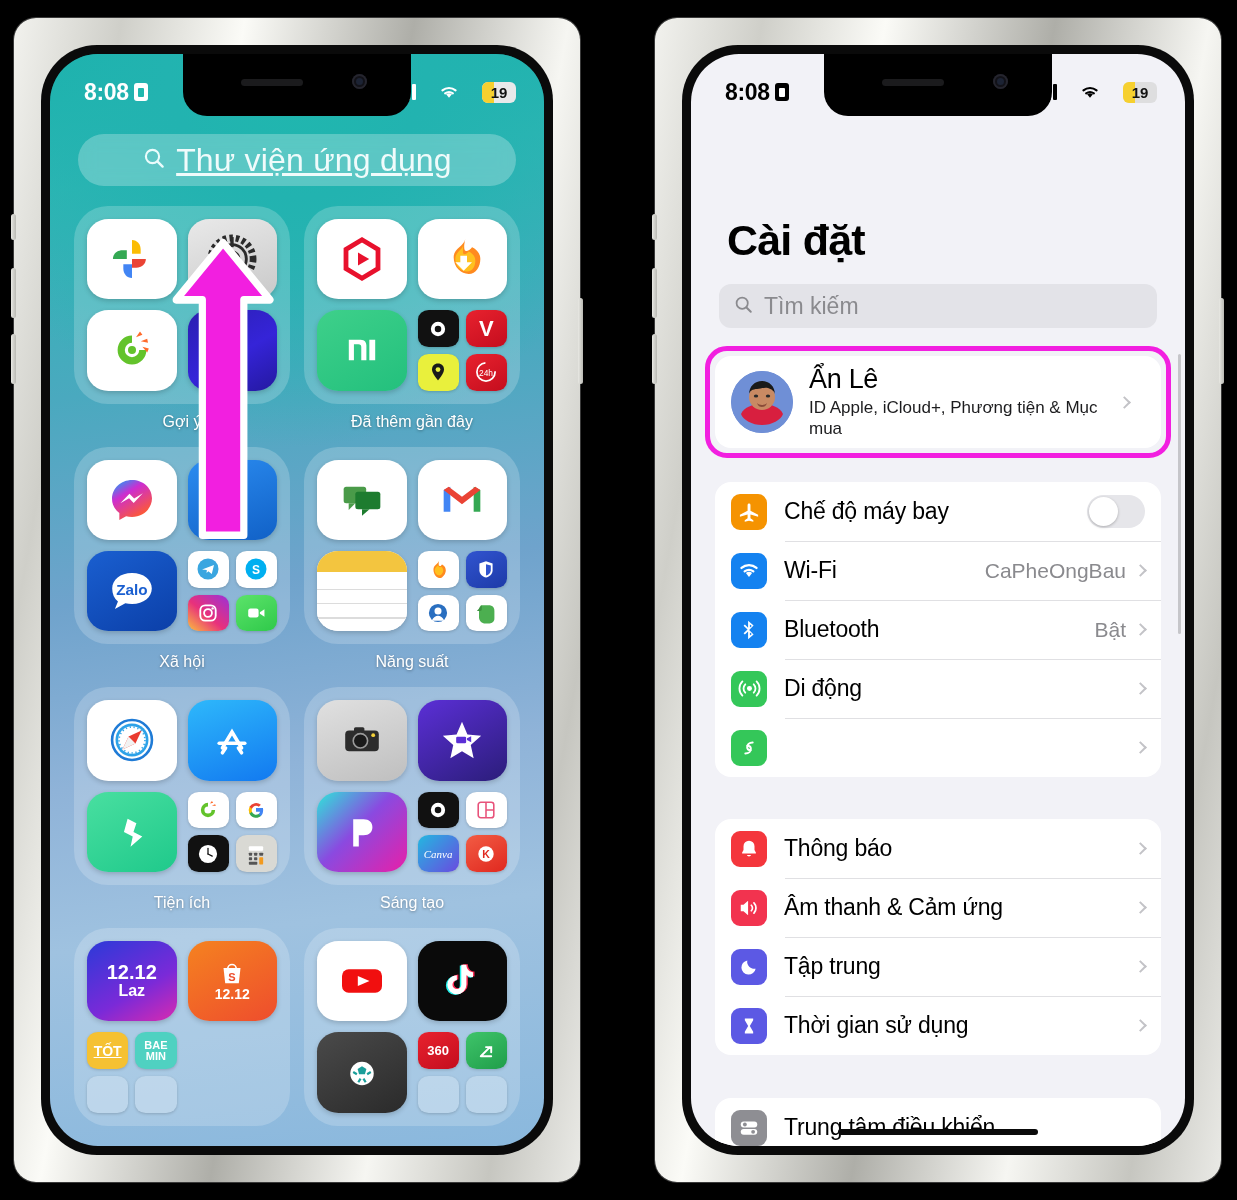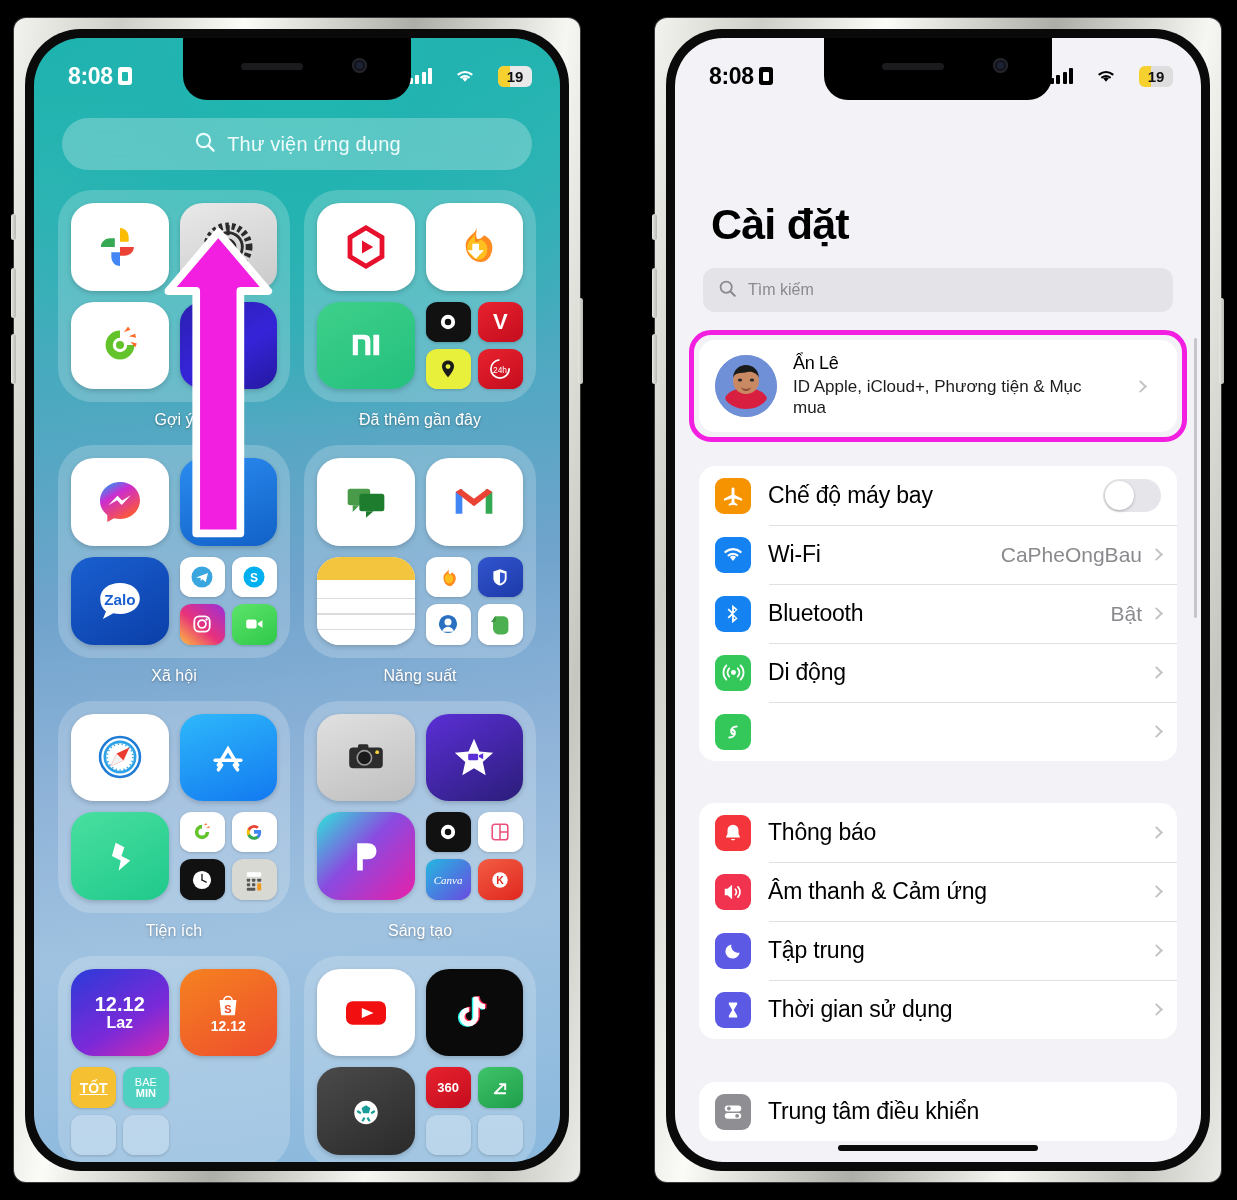--- a/index.html
+++ b/index.html
@@ -7,23 +7,23 @@
     width: 1237px; height: 1200px;
     background: #000;
     font-family: "Liberation Sans", sans-serif;
     overflow: hidden;
   }
   .stage { position: relative; width: 1237px; height: 1200px; background:#000; }
 
   
   .phone {
     position: absolute;
-    border-radius: 12px;
+    border-radius: 22px;
     background: linear-gradient(100deg,#f2f2ee 0%,#cfcfc9 14%,#fbfbf7 30%,#aeaea8 52%,#f6f6f2 72%,#c6c6c0 88%,#eaeae6 100%);
-    padding: 11px;
+    padding: 27px;
     box-shadow: 0 0 0 1px #3a3a3a;
   }
   .phone-inner {
     width: 100%; height: 100%;
     border-radius: 56px;
     background: #0a0a0a;
     padding: 9px;
   }
   .screen {
     position: relative;
@@ -78,21 +78,21 @@
     background:
       radial-gradient(120% 60% at 50% 0%, #1fb8ae 0%, #22b3b0 22%, rgba(34,179,176,0) 60%),
       linear-gradient(173deg,#18b2ab 0%,#2fb5b4 12%,#4aa9bf 30%,#6fa3cc 48%,#8fb3d8 64%,#9fc2e0 78%,#8ab8dd 100%);
   }
   .lib-search{
     position:absolute;left:28px;right:28px;top:80px;height:52px;border-radius:26px;
     background:rgba(255,255,255,0.26);
     display:flex;align-items:center;justify-content:center;gap:10px;
     backdrop-filter: blur(8px);
   }
-  .lib-search .txt{color:#f0fbfb;font-size:20px;letter-spacing:.2px;}
+  .lib-search .txt{color:#f0fbfb;font-size:32px;letter-spacing:.2px;text-decoration:underline;}
 
   .lib-grid{position:absolute;left:24px;right:24px;top:152px;display:flex;flex-wrap:wrap;gap:16px 14px;}
   .folder{width:calc(50% - 7px);}
   .folder-box{
     width:100%;aspect-ratio:1/0.915;border-radius:34px;
     background:rgba(255,255,255,0.20);
     padding:13px;display:grid;grid-template-columns:1fr 1fr;grid-template-rows:1fr 1fr;gap:11px;
   }
   .folder-label{text-align:center;color:#fff;font-size:16px;margin-top:9px;text-shadow:0 1px 3px rgba(0,0,0,.35);}
   .bigapp{width:100%;height:100%;border-radius:24%;overflow:hidden;position:relative;box-shadow:0 2px 5px rgba(0,0,0,.18);}
@@ -103,21 +103,21 @@
 
   .arrow-wrap{position:absolute;left:0;top:0;width:100%;height:100%;pointer-events:none;z-index:30;}
 
   
   .settings{position:absolute;inset:0;background:#f2f2f7;overflow:hidden;}
   .set-title{position:absolute;left:36px;top:162px;font-size:43px;font-weight:bold;color:#000;letter-spacing:-0.8px;}
   .set-search{
     position:absolute;left:28px;right:28px;top:230px;height:44px;border-radius:12px;background:#e3e3e8;
     display:flex;align-items:center;gap:10px;padding:0 14px;
   }
-  .set-search .ph{color:#8a8a8e;font-size:16px;}
+  .set-search .ph{color:#8a8a8e;font-size:23px;}
 
   .card{
     position:absolute;left:24px;right:24px;background:#fff;border-radius:16px;overflow:hidden;
   }
   .row{display:flex;align-items:center;height:59px;padding-left:16px;position:relative;}
   .row + .row::before{content:"";position:absolute;left:70px;right:0;top:0;height:1px;background:#e0e0e3;}
   .sq{width:36px;height:36px;border-radius:9px;flex:0 0 36px;position:relative;display:flex;align-items:center;justify-content:center;overflow:hidden;}
   .row-label{margin-left:17px;font-size:23px;color:#000;letter-spacing:-0.2px;}
   .row-right{margin-left:auto;display:flex;align-items:center;gap:10px;padding-right:16px;}
   .row-value{color:#8a8a8e;font-size:21px;}
@@ -127,21 +127,21 @@
 
   
   #appleid-card{top:302px;height:92px;}
   #appleid-highlight{
     position:absolute;left:14px;right:14px;top:292px;height:112px;
     border:5px solid #f21fe0;border-radius:22px;z-index:5;pointer-events:none;
   }
   .aid-row{display:flex;align-items:center;height:92px;padding:0 16px;}
   .avatar{width:62px;height:62px;border-radius:50%;flex:0 0 62px;overflow:hidden;position:relative;background:#6f8fd6;}
   .aid-text{margin-left:16px;}
-  .aid-name{font-size:18px;color:#000;letter-spacing:-0.3px;line-height:1.05;}
+  .aid-name{font-size:27px;color:#000;letter-spacing:-0.3px;line-height:1.05;}
   .aid-sub{font-size:17px;color:#1c1c1e;line-height:1.24;margin-top:3px;max-width:300px;}
 
   .home-ind{
     position:absolute;left:50%;transform:translateX(-50%);bottom:11px;width:200px;height:6px;
     border-radius:3px;background:#0a0a0a;z-index:20;
   }
   .scrollbar{position:absolute;right:4px;top:300px;width:3px;height:280px;border-radius:2px;background:rgba(0,0,0,0.18);}
 </style>
 </head>
 <body>
@@ -623,21 +623,21 @@
                   </div>
                 </div>
                 <div class="minigrid">
                   <div class="miniapp" style="background:#f5c132">
                     <div class="ic">
                         <span style="color:#fff;font-size:14px;font-weight:bold;text-decoration:underline;">TỐT</span>
                       </div>
                   </div>
                   <div class="miniapp" style="background:#4fd1c1">
                     <div class="ic" style="flex-direction:column;line-height:1">
-                      <span style="color:#fff;font-size:11px;font-weight:normal;">BAE</span>
+                      <span style="color:#fff;font-size:11px;font-weight:bold;">BAE</span>
                       <span style="color:#fff;font-size:11px;font-weight:bold;">MIN</span>
                     </div>
                   </div>
                   <div class="miniapp" style="background:rgba(255,255,255,.25)"></div>
                   <div class="miniapp" style="background:rgba(255,255,255,.25)"></div>
                 </div>
               </div>
             </div>
 
             <div class="folder">

